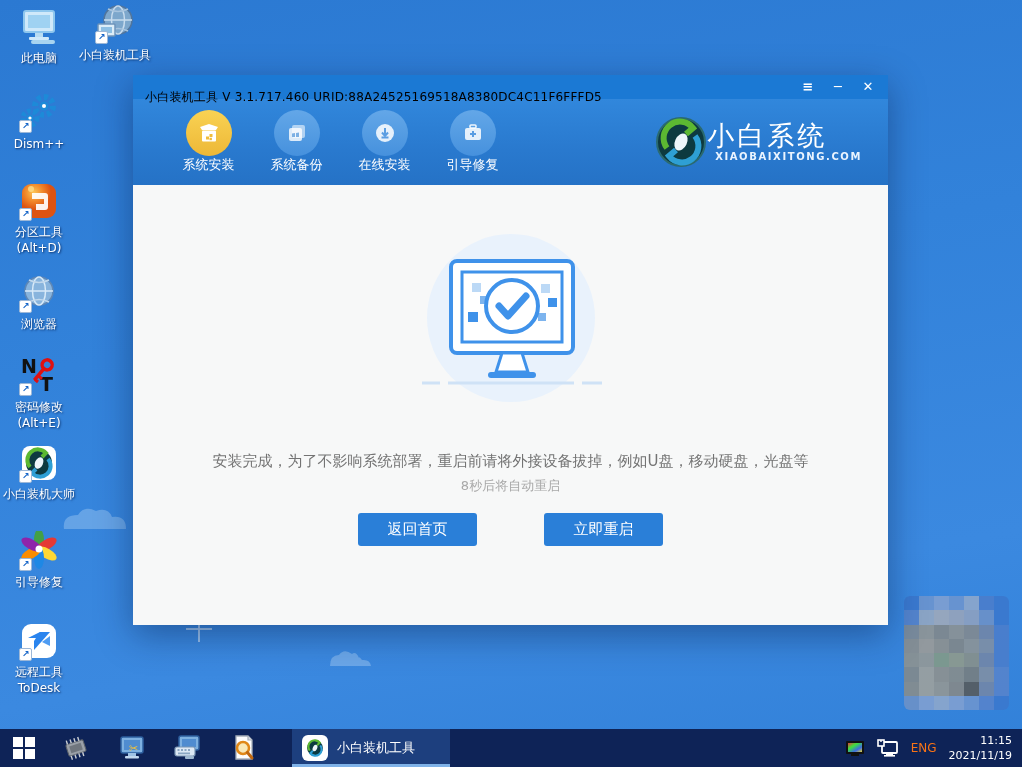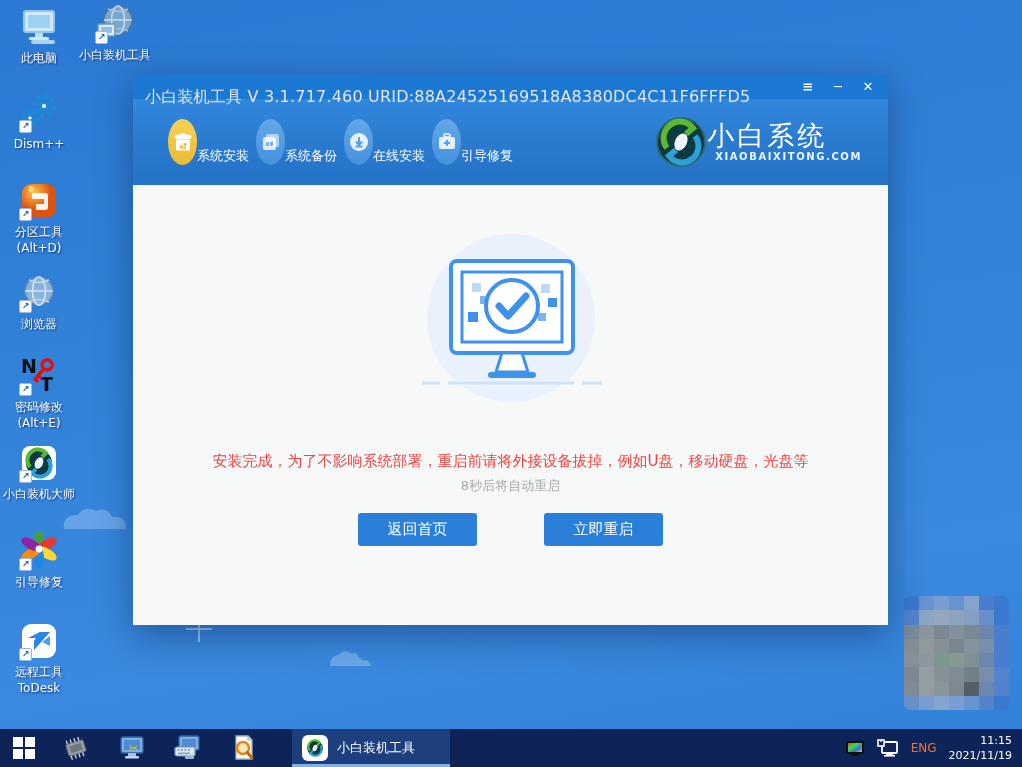--- a/index.html
+++ b/index.html
@@ -20,44 +20,44 @@
   .dicon .lbl { margin-top:3px; color:#fff; font-size:12px; line-height:1.3; text-align:center;
                 white-space:pre-line; text-shadow:1px 1px 2px rgba(0,30,80,.8); }
   .shortcut-badge { position:absolute; left:1px; bottom:1px; width:13px; height:13px; background:#fff;
                     border:1px solid #9db8d8; border-radius:2px; font-size:9px; line-height:11px;
                     text-align:center; color:#1866c8; font-weight:bold; }
 
   
   .window { position:absolute; left:133px; top:75px; width:755px; height:550px;
             box-shadow:0 10px 34px rgba(0,20,60,.4); }
   .titlebar { height:24px; background:#1b79d4; display:flex; align-items:center; padding:0 8px 0 12px; }
-  .titlebar .title { color:#e5e5e5; font-size:16px; letter-spacing:.2px;margin-top:20px; }
+  .titlebar .title { color:#000000; font-size:12px; letter-spacing:.2px;margin-top:20px; }
   .win-controls { margin-left:auto; display:flex; gap:6px; }
   .win-ctrl { width:24px; height:18px; color:#fff; font-size:13px; font-weight:bold;
               text-align:center; line-height:17px; cursor:pointer; }
 
   .header { height:86px; background:linear-gradient(180deg,#3187dc 0%,#2979ce 60%,#2572c6 100%);
             display:flex; align-items:center; padding:0 16px 0 28px; }
   .nav { display:flex; }
-  .nav-item { width:88px; display:flex; flex-direction:row; align-items:flex-end; 
+  .nav-item { width:88px; display:flex; flex-direction:column; align-items:center; 
               cursor:pointer; padding-left:7px;}
   .nav-circle { width:46px; height:46px; border-radius:50%;
                 background:linear-gradient(180deg,#63a7e8,#4691dd);
                 display:flex; align-items:center; justify-content:center; }
   .nav-item.active .nav-circle { background:linear-gradient(180deg,#f9d253,#edb837); }
   .nav-item .nav-lbl { color:#fff; font-size:13px; white-space:nowrap; }
   .brand { margin-left:auto; display:flex; align-items:center; padding-right:10px; }
   .brand-text { display:flex; flex-direction:column; gap:2px; }
   .brand-name { color:#fff; font-size:27px; letter-spacing:3px; line-height:1; }
   .brand-site { color:#eaf4ff; font-size:10px; font-weight:bold; letter-spacing:1.6px;margin-left:8px; }
 
   .content { height:440px; background:#f7f8f8; position:relative; }
   .illustration { position:absolute; left:50%; top:48px; transform:translateX(-50%); }
   .message { position:absolute; top:267px; width:100%; text-align:center;
-             color:#ef4444; font-size:15px; }
+             color:#737373; font-size:15px; }
   .countdown { position:absolute; top:292px; width:100%; text-align:center;
                color:#a8a8a8; font-size:13px; }
   .btn-row { position:absolute; top:328px; width:100%; display:flex; justify-content:center; gap:67px; }
   .btn { width:119px; height:33px; background:#2a7fd8; color:#fff; font-size:15px; border:none;
          border-radius:3px; cursor:pointer; font-family:inherit; }
 
   
   .mosaic { position:absolute; right:13px; top:596px; width:105px; height:114px;
             display:grid; border-radius:6px; overflow:hidden; opacity:.95; }
 

